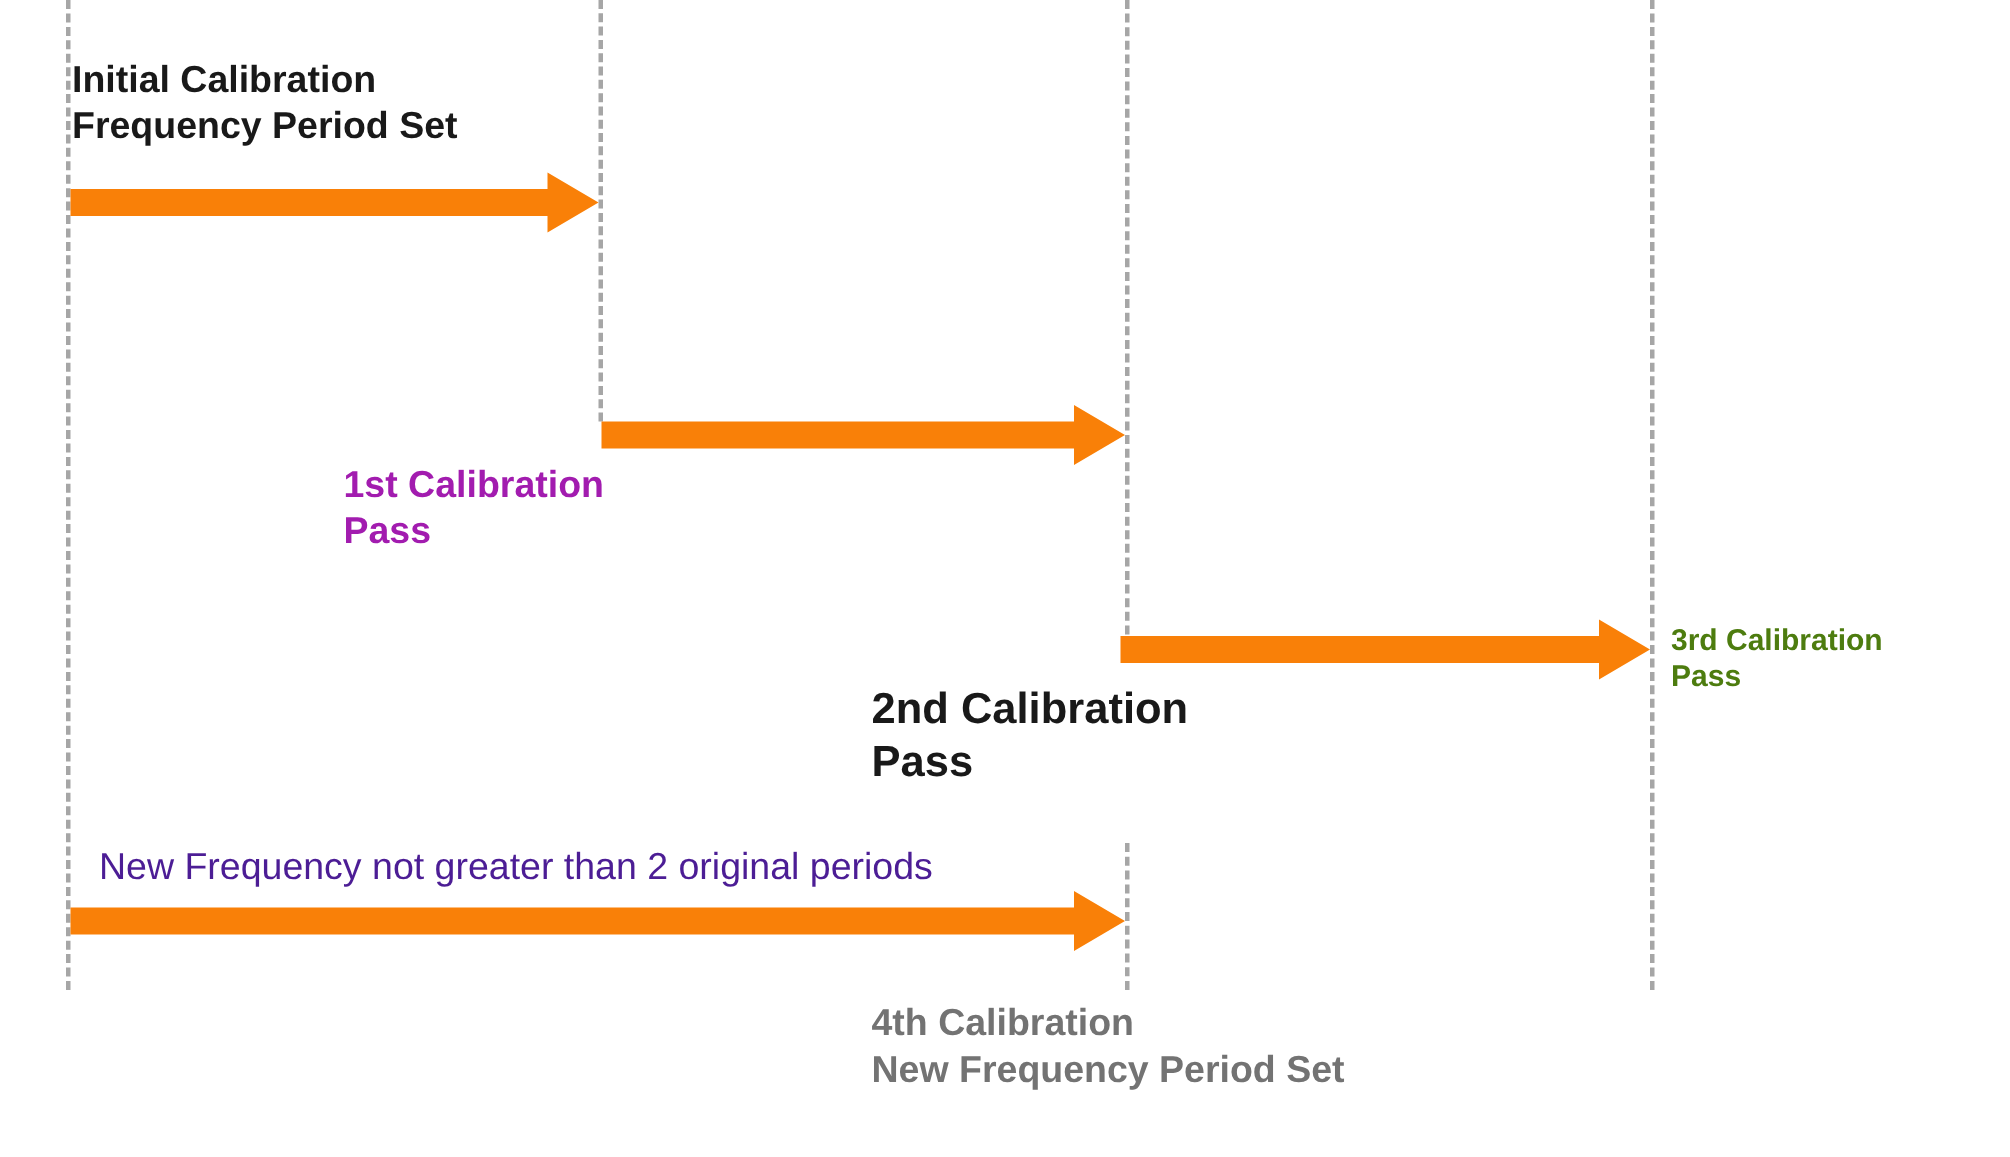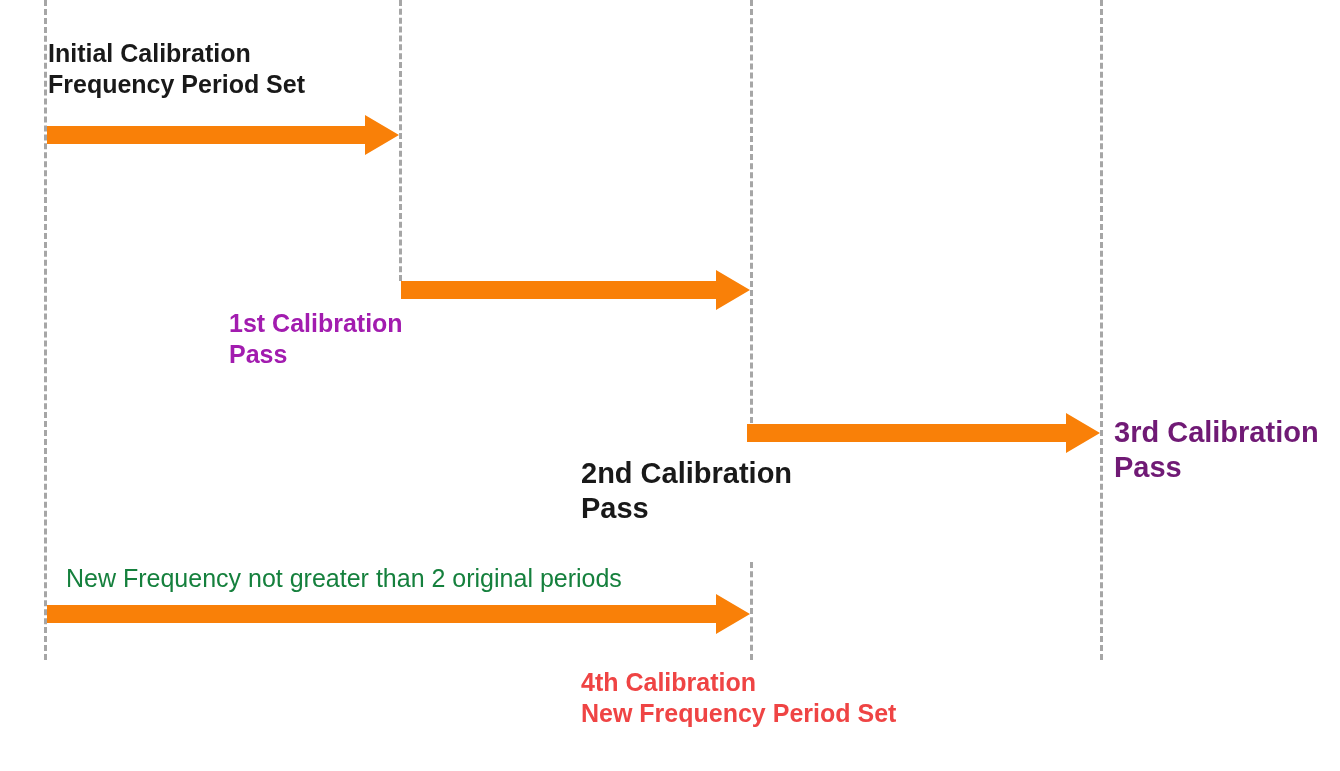--- a/index.html
+++ b/index.html
@@ -81,19 +81,19 @@
         </svg>
       </div>
     </div>
   <div id="labels-layer">
       <div class="caption bold center" style="left: 48px; top: 38px; width: 350px; font-size: 25px; color: rgb(25, 25, 25);">Initial Calibration
 Frequency Period Set</div>
       <div class="caption bold center" style="left: 229px; top: 308px; width: 338px; font-size: 25px; color: #a21caf;">1st Calibration
 Pass</div>
       <div class="caption bold center" style="left: 581px; top: 456px; width: 338px; font-size: 29px; color: rgb(25, 25, 25);">2nd Calibration
 Pass</div>
-      <div class="caption bold center" style="left: 1114px; top: 415px; width: 215px; font-size: 29px; color: #701a75;">3rd Calibration
+      <div class="caption bold center" style="left: 1114px; top: 415px; width: 215px; font-size: 20px; color: #4d7c0f;">3rd Calibration
 Pass</div>
-      <div class="caption left" style="left: 66px; top: 563px; width: 700px; font-size: 25px; color: #15803d;">New Frequency not greater than 2 original periods</div>
-      <div class="caption bold center" style="left: 581px; top: 667px; width: 338px; font-size: 25px; color: #ef4444;">4th Calibration
+      <div class="caption left" style="left: 66px; top: 563px; width: 700px; font-size: 25px; color: #4c1d95;">New Frequency not greater than 2 original periods</div>
+      <div class="caption bold center" style="left: 581px; top: 667px; width: 338px; font-size: 25px; color: #737373;">4th Calibration
 New Frequency Period Set</div>
     </div>
 </div>
 
 </body></html>

